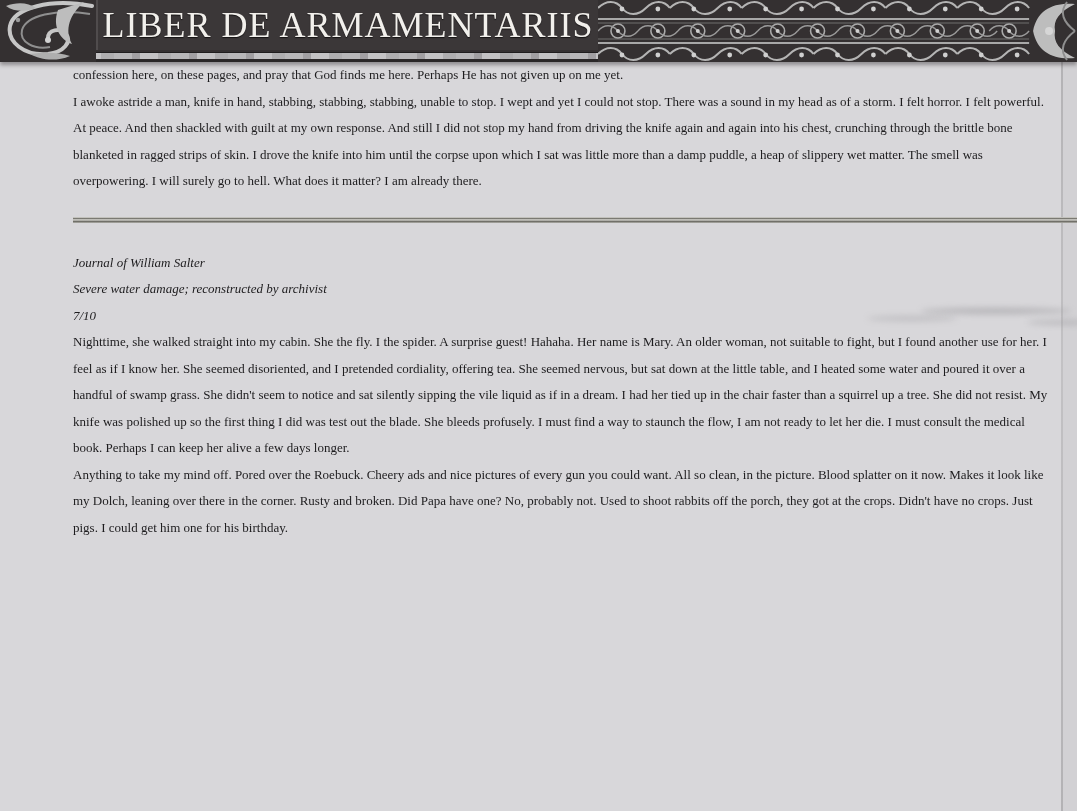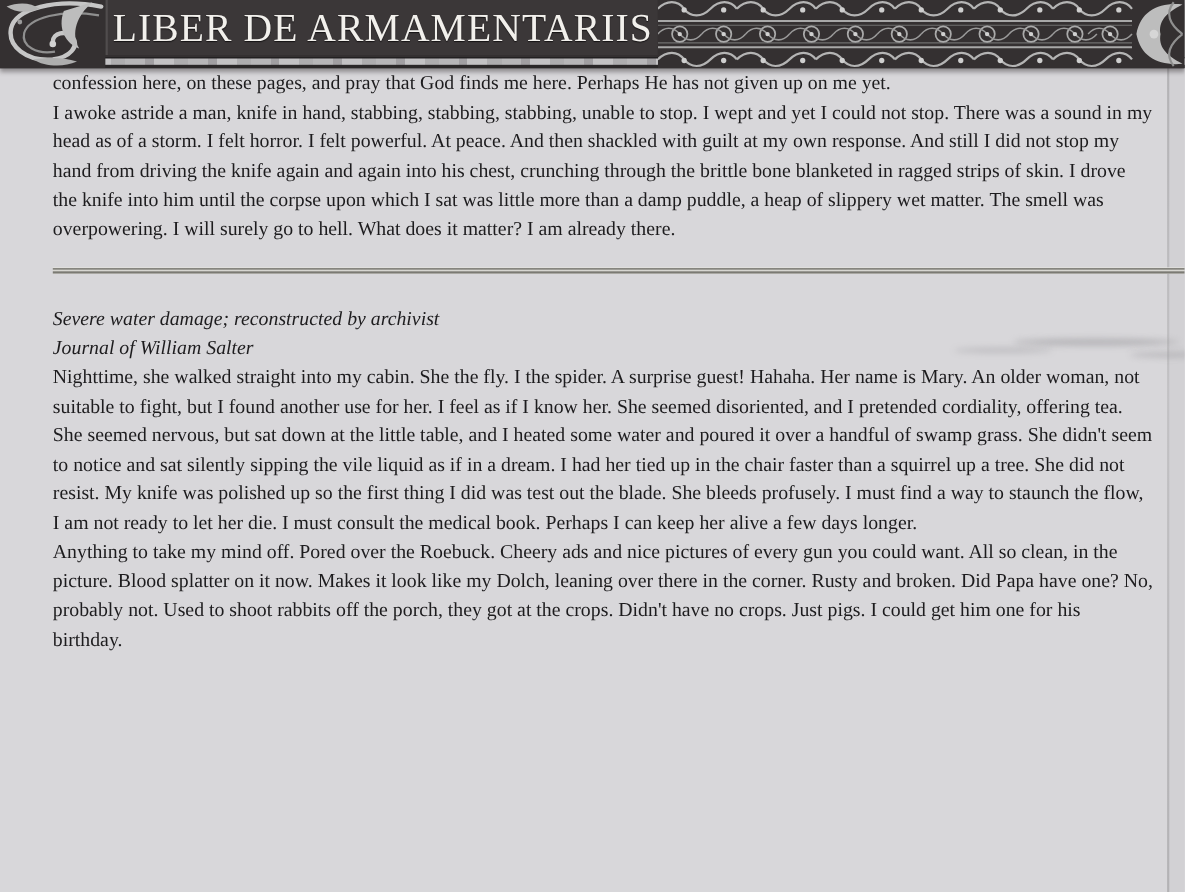--- a/index.html
+++ b/index.html
@@ -50,23 +50,23 @@
     position:absolute;right:0;top:0;bottom:0;width:14px;
     background:#d2d1d4;z-index:0;
   }
   .page-edge{
     position:absolute;right:14px;top:0;bottom:0;width:2px;
     background:linear-gradient(180deg,#8e8d8f,#adacae 40%,#8e8d8f);
     opacity:.5;z-index:0;
   }
   .content{
     position:relative;z-index:1;
-    padding:0 28px 0 48px;
+    padding:0 28px 0 73px;
     color:#1d1c1e;
-    font-size:18px;line-height:26.5px;
+    font-size:13px;line-height:26.5px;
   }
   .content p{margin:0;}
   .clipped-line{margin-top:-9px;}
   .para{margin-top:26px;}
   .divider{
     height:6px;
     margin:22px 0 27px 0;
     margin-right:-28px;
     background:linear-gradient(180deg,#f6f5f1 0%,#6e6d66 22%,#d9d8d3 48%,#6e6d66 74%,#b4b3ad 100%);
   }
@@ -160,21 +160,22 @@
   <div class="smudge s3"></div>
 
   <div class="content">
     <p class="clipped-line">confession here, on these pages, and pray that God finds me here. Perhaps He has not given up on me yet.</p>
 
     <p class="para">I awoke astride a man, knife in hand, stabbing, stabbing, stabbing, unable to stop. I wept and yet I could not stop. There was a sound in my head as of a storm. I felt horror. I felt powerful. At peace. And then shackled with guilt at my own response. And still I did not stop my hand from driving the knife again and again into his chest, crunching through the brittle bone blanketed in ragged strips of skin. I drove the knife into him until the corpse upon which I sat was little more than a damp puddle, a heap of slippery wet matter. The smell was overpowering. I will surely go to hell. What does it matter? I am already there.</p>
 
     <div class="divider"></div>
 
     <div class="provenance">
+      <div>Journal of William Salter</div>
       <div>Severe water damage; reconstructed by archivist</div>
-      <div>Journal of William Salter</div>
+      <div>7/10</div>
     </div>
 
     <p class="para">Nighttime, she walked straight into my cabin. She the fly. I the spider. A surprise guest! Hahaha. Her name is Mary. An older woman, not suitable to fight, but I found another use for her. I feel as if I know her. She seemed disoriented, and I pretended cordiality, offering tea. She seemed nervous, but sat down at the little table, and I heated some water and poured it over a handful of swamp grass. She didn't seem to notice and sat silently sipping the vile liquid as if in a dream. I had her tied up in the chair faster than a squirrel up a tree. She did not resist. My knife was polished up so the first thing I did was test out the blade. She bleeds profusely. I must find a way to staunch the flow, I am not ready to let her die. I must consult the medical book. Perhaps I can keep her alive a few days longer.</p>
 
     <p class="para">Anything to take my mind off. Pored over the Roebuck. Cheery ads and nice pictures of every gun you could want. All so clean, in the picture. Blood splatter on it now. Makes it look like my Dolch, leaning over there in the corner. Rusty and broken. Did Papa have one? No, probably not. Used to shoot rabbits off the porch, they got at the crops. Didn't have no crops. Just pigs. I could get him one for his birthday.</p>
   </div>
 </div>
 
 </body></html>

